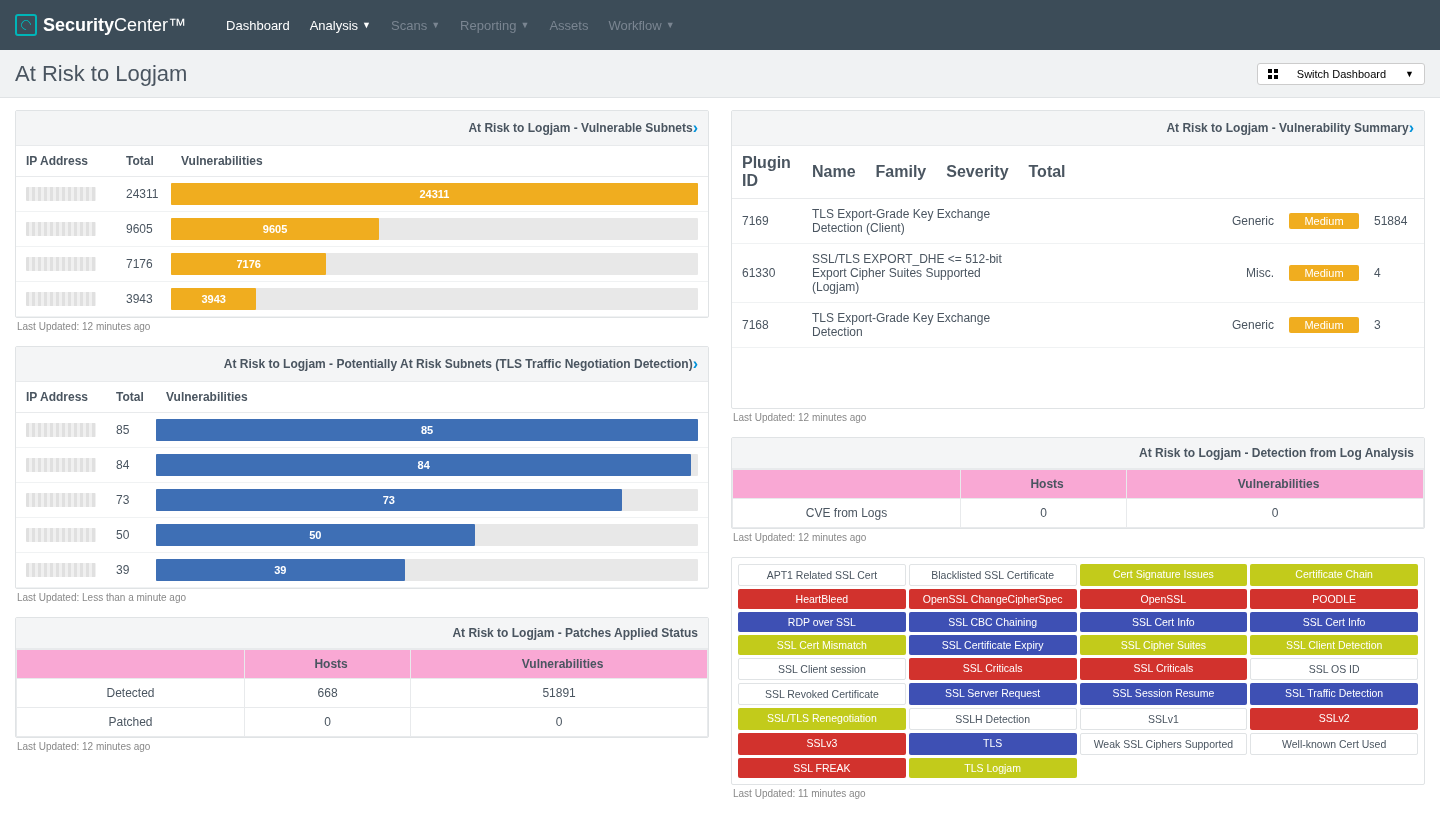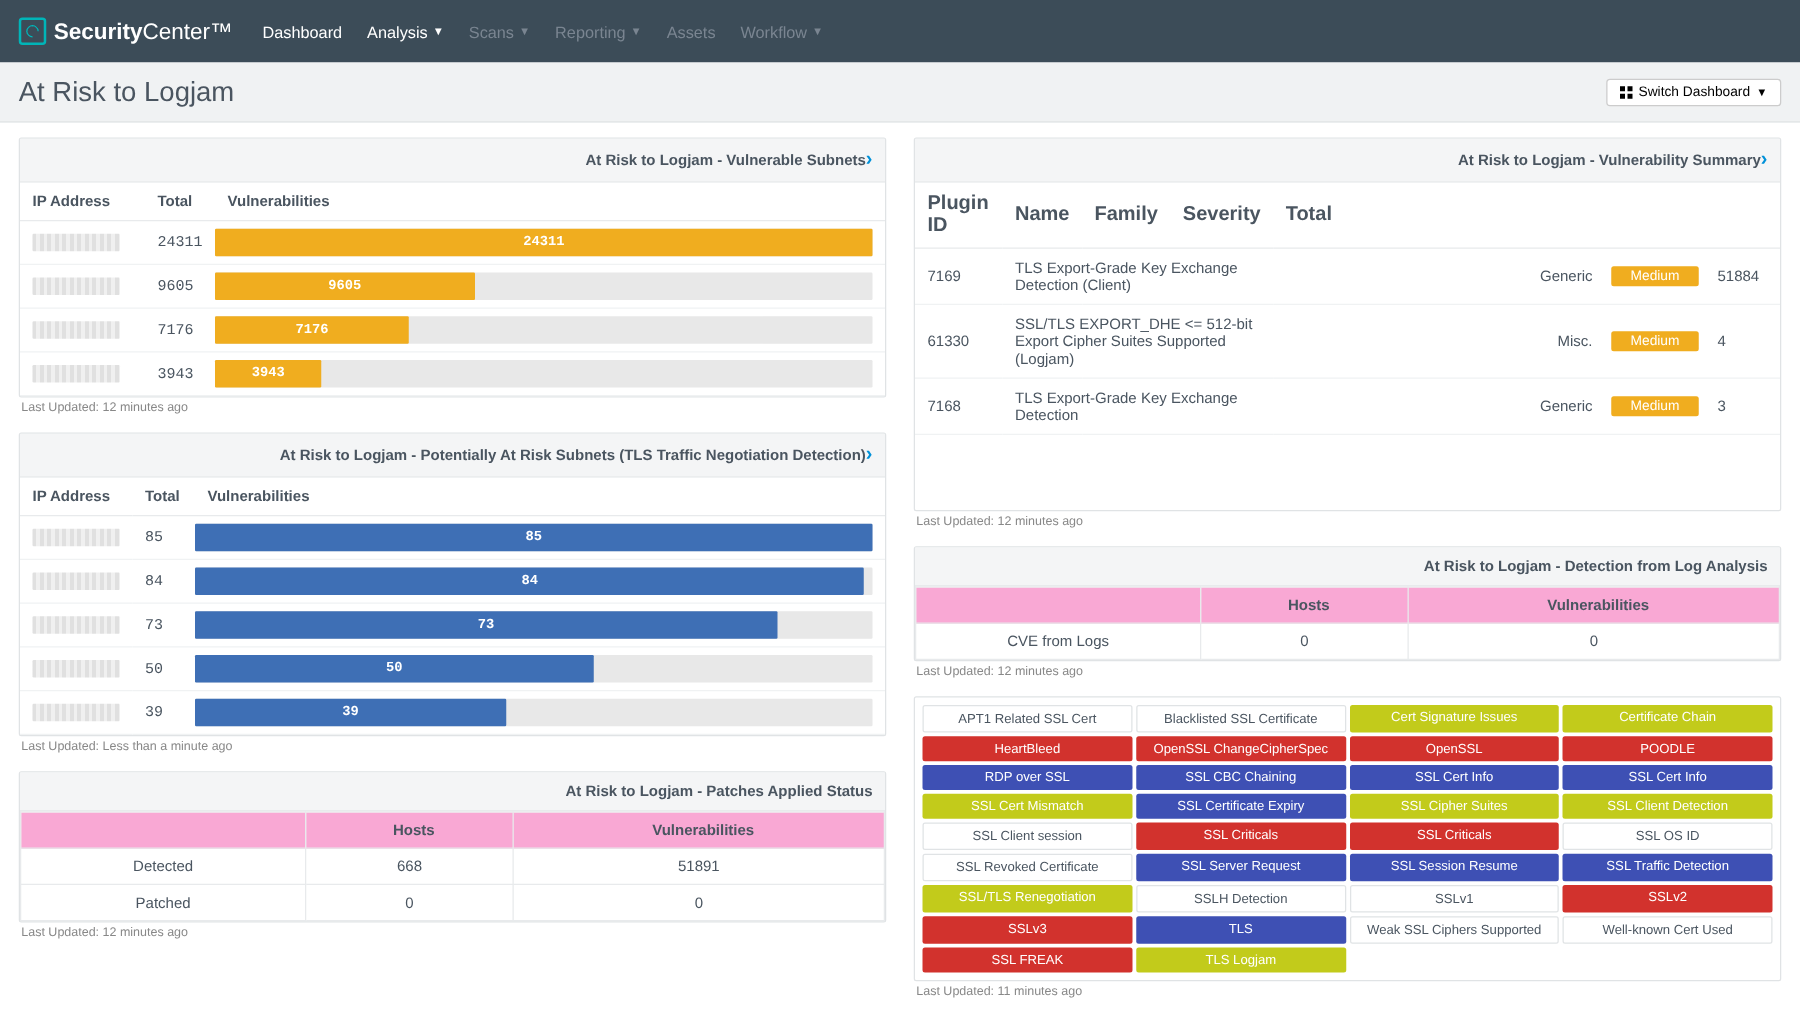--- a/index.html
+++ b/index.html
@@ -1,40 +1,40 @@
 <!DOCTYPE html>
 <html><head>
 <meta charset="utf-8">
 <style>
 * { margin: 0; padding: 0; box-sizing: border-box; }
 body { font-family: -apple-system, BlinkMacSystemFont, "Segoe UI", Arial, sans-serif; font-size: 12px; background: #fff; color: #333; }
 .topbar { background: #3c4c58; height: 50px; display: flex; align-items: center; padding: 0 15px; }
-.logo { display: flex; align-items: center; gap: 6px; color: #fff; font-size: 18px; font-weight: 300; margin-right: 24px; }
+.logo { display: flex; align-items: center; gap: 6px; color: #fff; font-size: 18px; font-weight: 300; margin-right: 40px; }
 .logo-icon { width: 22px; height: 22px; border: 2px solid #00b5b8; border-radius: 3px; display: flex; align-items: center; justify-content: center; }
 .logo-icon-inner { width: 10px; height: 10px; border: 1.5px solid #00b5b8; border-radius: 50%; border-right-color: transparent; transform: rotate(45deg); }
 .logo b { font-weight: 600; }
 .nav { display: flex; gap: 20px; }
 .nav-item { color: #7a8591; font-size: 13px; cursor: pointer; display: flex; align-items: center; gap: 4px; }
 .nav-item.active { color: #fff; }
 .caret { font-size: 9px; }
 .subheader { background: #f0f2f3; height: 48px; display: flex; align-items: center; justify-content: space-between; padding: 0 15px; border-bottom: 1px solid #e0e3e5; }
 .page-title { font-size: 22px; font-weight: 400; color: #4a5560; text-align: right; }
-.switch-btn { background: #fff; border: 1px solid #ccc; border-radius: 3px; padding: 4px 10px; font-size: 11px; cursor: pointer; display: flex; align-items: center; gap: 5px; justify-content: flex-end; }
+.switch-btn { background: #fff; border: 1px solid #ccc; border-radius: 3px; padding: 4px 10px; font-size: 11px; cursor: pointer; display: flex; align-items: center; gap: 19px; justify-content: flex-end; }
 .dashboard { display: flex; gap: 22px; padding: 12px 15px; align-items: flex-start; }
 .col { flex: 1; display: flex; flex-direction: column; gap: 8px; }
 .panel { border: 1px solid #e0e3e5; border-radius: 2px; background: #fff; }
 .panel-header { background: #f4f5f6; border-bottom: 1px solid #e8eaec; padding: 8px 10px; display: flex; justify-content: flex-end; align-items: center; font-size: 12px; color: #4a5560; font-weight: 600; }
 .chevron { color: #0091d9; font-size: 16px; font-weight: bold; cursor: pointer; }
 .panel-body { padding: 0; }
 .last-updated { font-size: 10px; color: #888; padding: 3px 2px 6px 2px; }
 
 
 .subnet-table { width: 100%; border-collapse: collapse; }
 .subnet-table th { text-align: left; font-weight: 600; font-size: 12px; color: #4a5560; padding: 8px 10px; border-bottom: 1px solid #e8eaec; }
-.subnet-table td { padding: 6px 10px; border-bottom: 1px solid #f0f2f3; font-size: 12px; color: #4a5560; vertical-align: middle; font-family: Liberation Mono, monospace; }
+.subnet-table td { padding: 6px 10px; border-bottom: 1px solid #f0f2f3; font-size: 12px; color: #4a5560; vertical-align: middle; }
 .redacted { width: 70px; height: 14px; background: repeating-linear-gradient(90deg, #e0e0e0 0 3px, #f0f0f0 3px 6px); border-radius: 1px; }
 .bar-cell { padding: 6px 10px 6px 0 !important; }
 .bar-bg { background: #e8e8e8; height: 22px; position: relative; border-radius: 1px; }
 .bar-fill { height: 100%; display: flex; align-items: center; justify-content: center; color: #fff; font-size: 11px; font-weight: 600; border-radius: 1px; }
 .bar-yellow { background: #f0ad1f; }
 .bar-blue { background: #3e6fb5; }
 
 
 .sum-table { width: 100%; border-collapse: collapse; }
 .sum-table th { text-align: left; font-weight: 600; font-size: 16px; color: #4a5560; padding: 8px 10px; border-bottom: 1px solid #e8eaec; }

